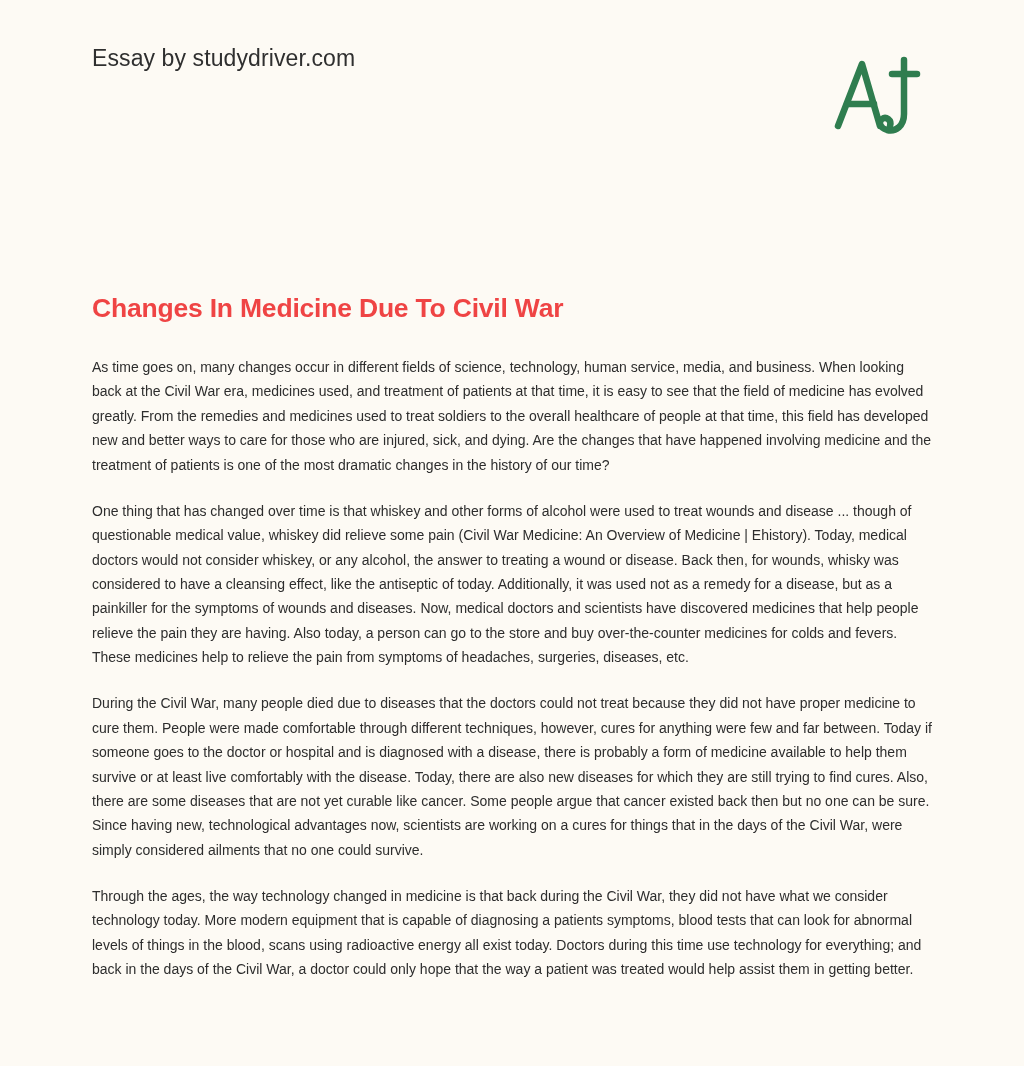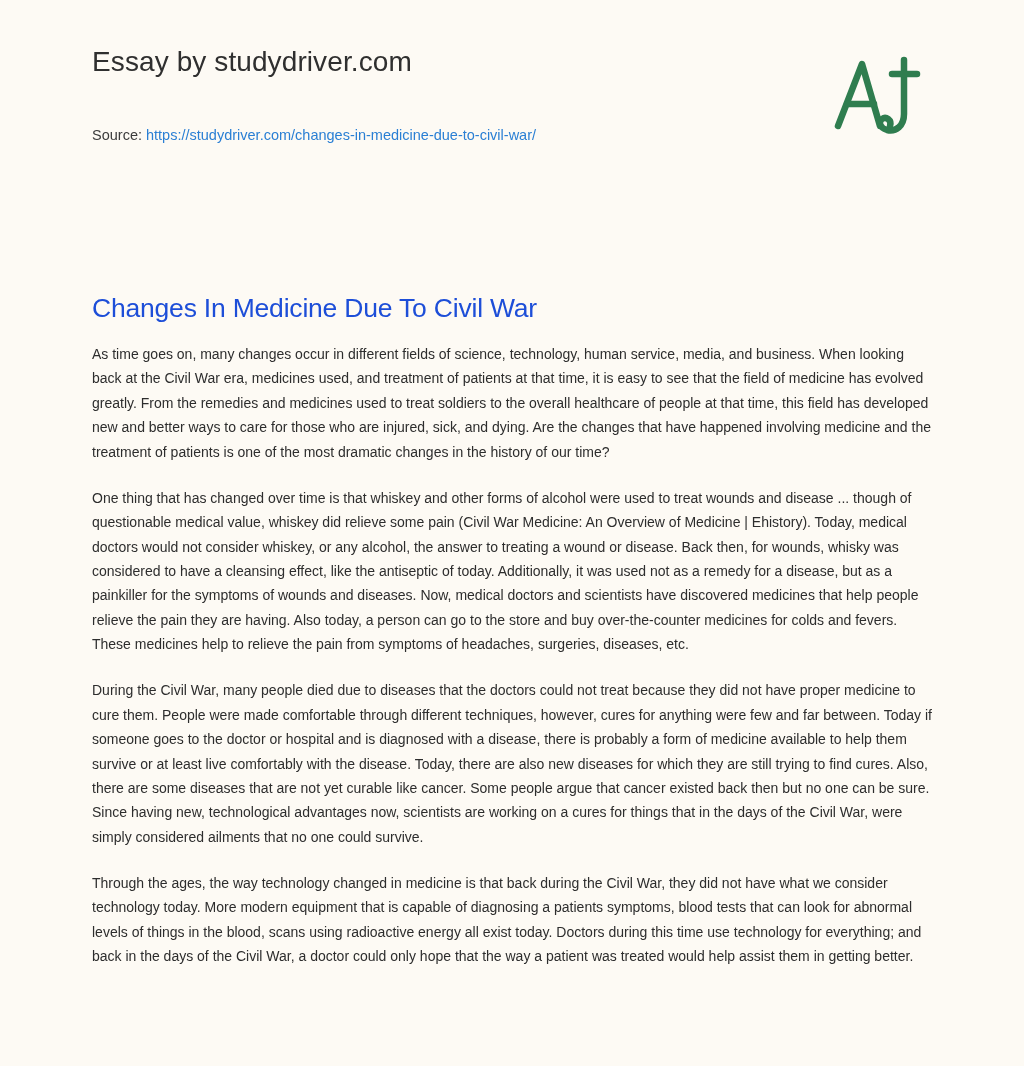--- a/index.html
+++ b/index.html
@@ -19,25 +19,25 @@
     width: 1024px;
     min-height: 1066px;
     box-sizing: border-box;
     padding: 44px 92px 0 92px;
   }
   .header {
     position: relative;
     min-height: 130px;
   }
   .essay-by {
-    font-size: 28px;
+    font-size: 23px;
     color: #2f2f2f;
     letter-spacing: 0.1px;
     line-height: 1.3;
-    margin: 0 0 45px 0;
+    margin: 0 0 36px 0;
     font-weight: 400;
   }
   .essay-by .brand {
     font-weight: 400;
   }
   .source-line {
     font-size: 14.5px;
     color: #3c3c3c;
     line-height: 1.4;
   }
@@ -56,24 +56,24 @@
     width: 120px;
     height: 120px;
   }
   .logo svg {
     display: block;
     width: 120px;
     height: 120px;
   }
   h1.title {
     font-size: 26.5px;
-    font-weight: 400;
-    color: #1d4ed8;
+    font-weight: 700;
+    color: #ef4444;
     letter-spacing: -0.2px;
-    margin: 118px 0 17px 0;
+    margin: 118px 0 30px 0;
     line-height: 1.25;
   }
   .body-text p {
     font-size: 14px;
     line-height: 1.74;
     color: #2d2d2d;
     margin: 0 0 22px 0;
     text-align: left;
   }
   .body-text p:last-child {
@@ -81,23 +81,20 @@
   }
 </style>
 </head>
 <body>
 
 <div class="page">
 
   <div class="header">
     <div class="essay-by">
       <span>Essay by </span><span class="brand">studydriver.com</span>
-    </div>
-    <div class="source-line">
-      <span class="source-label">Source: </span><a class="source-url" href="#">https://studydriver.com/changes-in-medicine-due-to-civil-war/</a>
     </div>
 
     <div class="logo">
       <svg viewBox="0 0 120 120" xmlns="http://www.w3.org/2000/svg" aria-hidden="true">
         <g fill="none" stroke="#2f7d4f" stroke-width="6.5" stroke-linecap="round" stroke-linejoin="round">
           <path d="M20 86 L44 24 L62 86"></path>
           <path d="M29 64 L56 64"></path>
           <path d="M86 20 L86 74 C86 86 78 92 69 90 C62 88 60 82 64 79 C68 76 74 80 72 86"></path>
           <path d="M74 34 L99 34"></path>
         </g>

